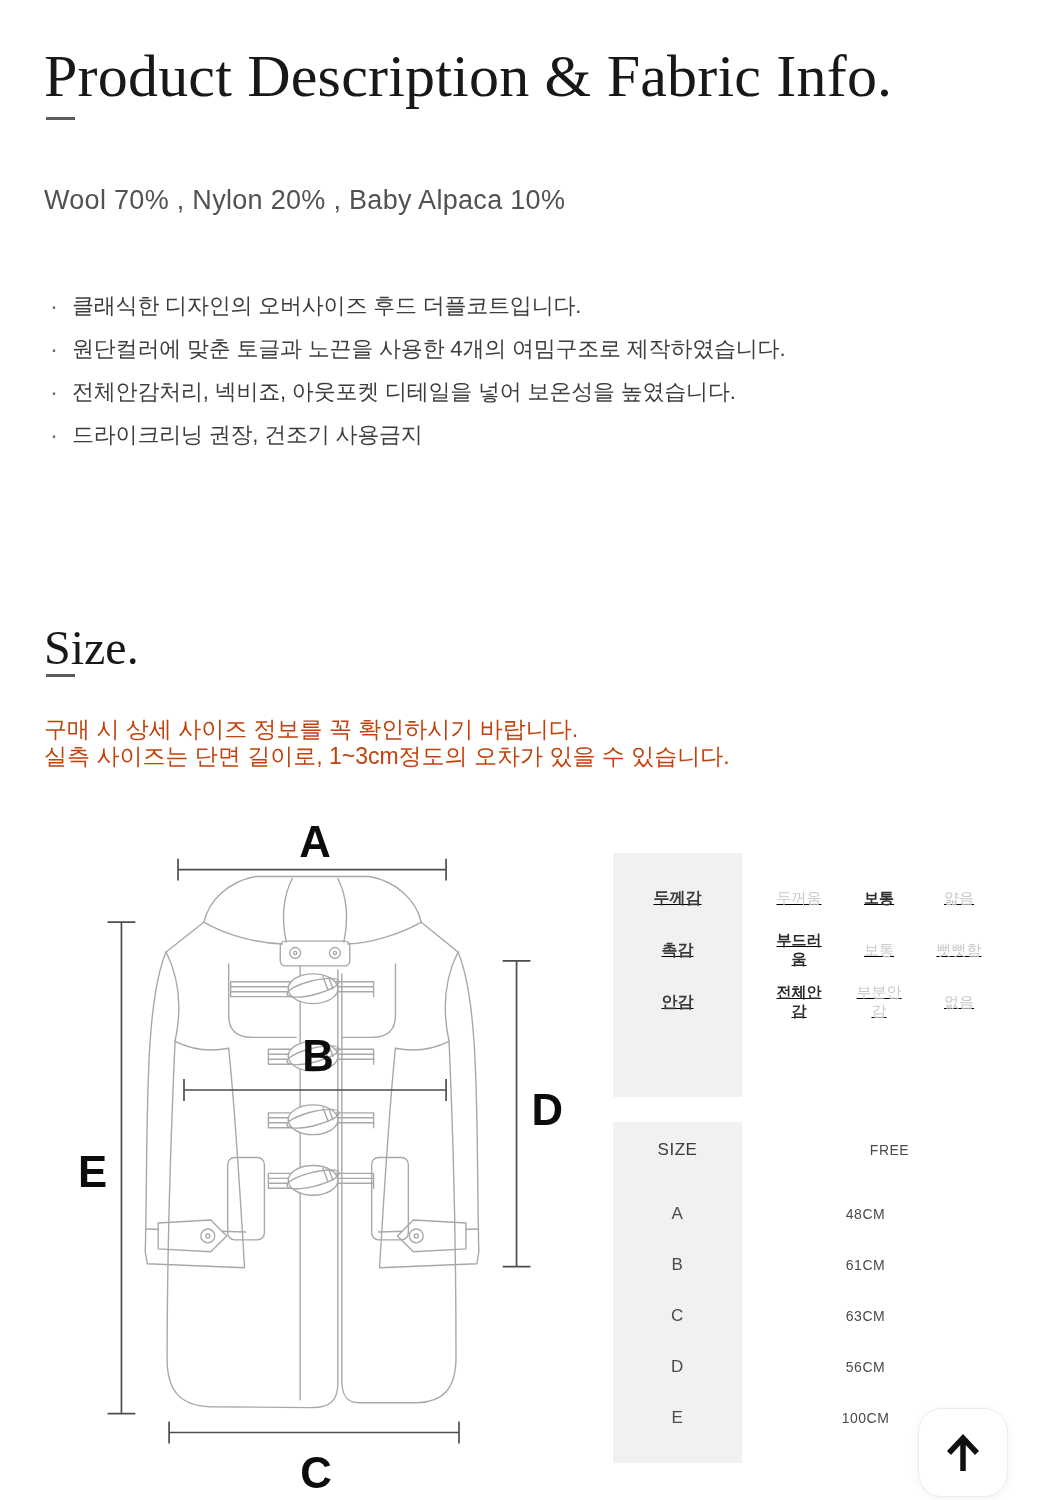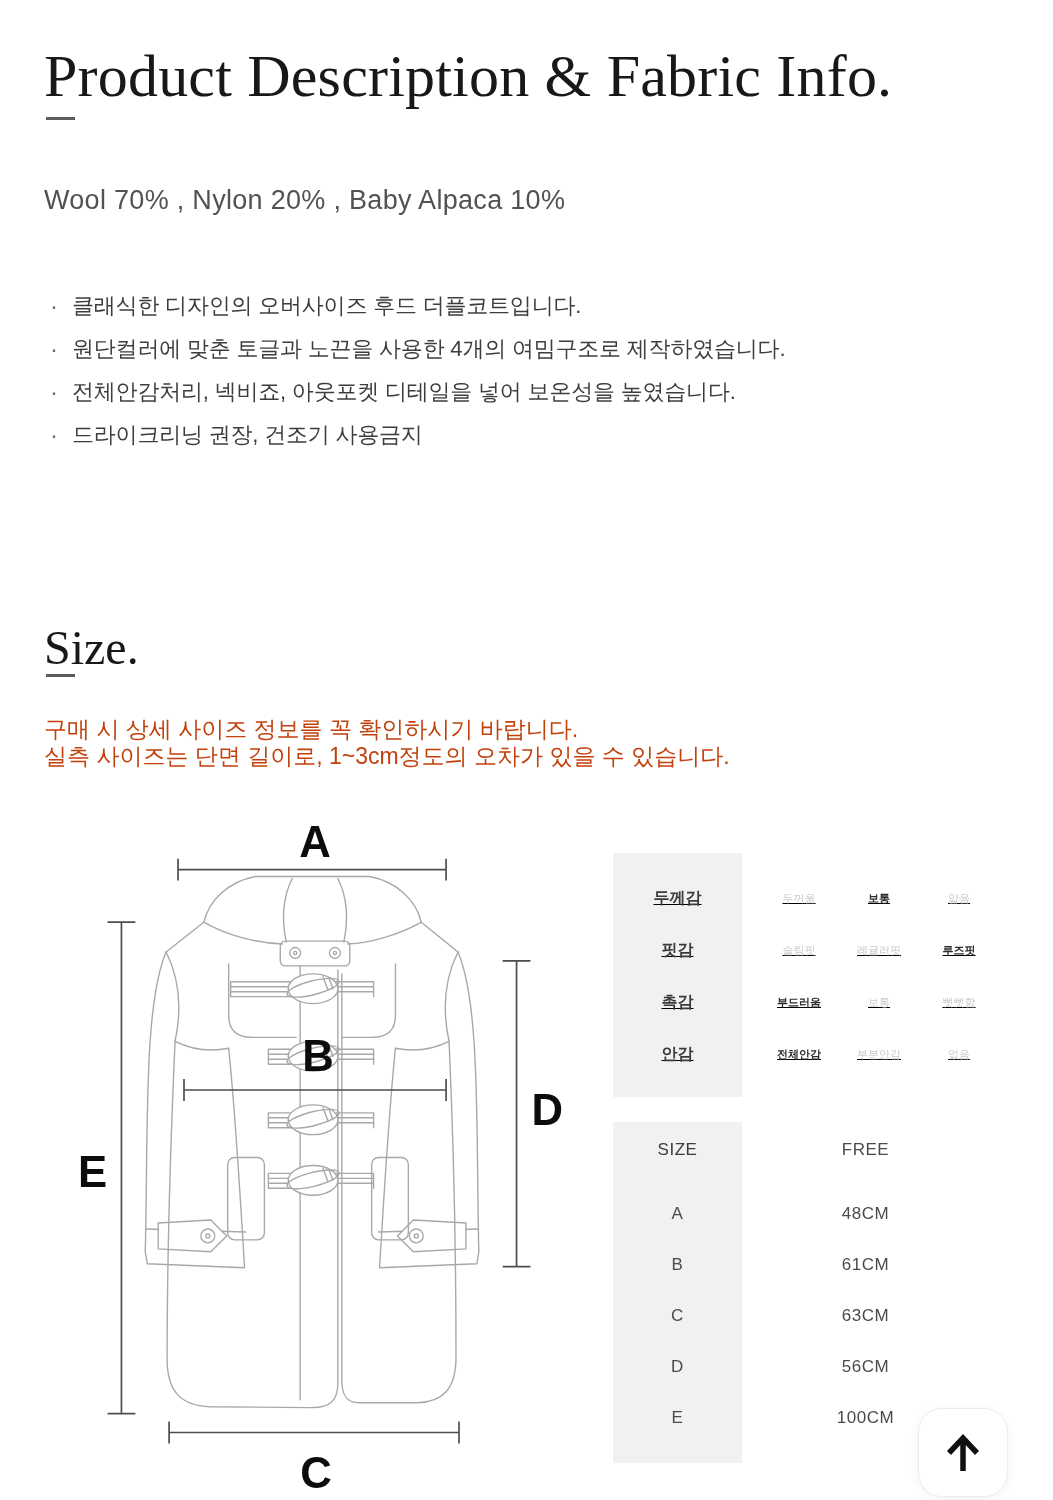--- a/index.html
+++ b/index.html
@@ -31,32 +31,32 @@
 
   
   .diagram{left:40px;top:815px;width:560px;height:685px;}
   .dim-label{font-family:"Liberation Sans",sans-serif;font-size:44px;font-weight:600;fill:#0c0c0c;}
 
   
   .fit-panel{left:613px;top:853px;width:129px;height:244px;background:#f1f1f1;}
   .fit-rows{left:613px;top:872px;width:376px;}
   .fit-row{display:grid;grid-template-columns:129px 86px 74px 86px;height:52px;align-items:center;text-decoration:underline;}
   .fit-label{text-align:center;font-size:16px;font-weight:bold;color:#3a3a3a;}
-  .opt{text-align:center;font-size:11px;color:#c9c9c9;padding-left:28px;}
+  .opt{text-align:center;font-size:15px;color:#c9c9c9;padding-left:28px;}
   .opt.sel{color:#2c2c2c;font-weight:bold;}
 
   
   .size-panel{left:613px;top:1122px;width:129px;height:341px;background:#f1f1f1;}
   .size-rows{left:613px;top:1122px;width:376px;}
   .size-row{display:grid;grid-template-columns:129px 247px;align-items:center;}
-  .size-row.header{height:56px;margin-bottom:10px;}
+  .size-row.header{height:56px;margin-bottom:10px;gap:24px;}
   .size-row.data{height:51px;}
   .size-cell-label{text-align:center;font-size:17px;color:#4a4a4a;letter-spacing:0.5px;}
   .size-row.header .size-cell-label{color:#3c3c3c;}
-  .size-cell-value{text-align:center;font-size:17px;color:#4a4a4a;letter-spacing:0.5px;}
+  .size-cell-value{text-align:center;font-size:14px;color:#4a4a4a;letter-spacing:0.5px;}
 
   
   .scroll-top{
     left:918px;top:1408px;width:90px;height:89px;box-sizing:border-box;
     background:#ffffff;border:1px solid #ececec;border-radius:24px;
     display:flex;align-items:center;justify-content:center;
     box-shadow:0 2px 10px rgba(0,0,0,0.05);cursor:pointer;
   }
 </style>
 </head>
@@ -167,26 +167,20 @@
 
 <div class="abs fit-panel"></div>
 <div class="abs fit-rows">
   <div class="fit-row">
     <div class="fit-label">두께감</div>
     <div class="opt">두꺼움</div>
     <div class="opt sel">보통</div>
     <div class="opt">얇음</div>
   </div>
   <div class="fit-row">
-    <div class="fit-label">핏감</div>
-    <div class="opt">슬림핏</div>
-    <div class="opt">레귤러핏</div>
-    <div class="opt sel">루즈핏</div>
-  </div>
-  <div class="fit-row">
     <div class="fit-label">촉감</div>
     <div class="opt sel">부드러움</div>
     <div class="opt">보통</div>
     <div class="opt">뻣뻣함</div>
   </div>
   <div class="fit-row">
     <div class="fit-label">안감</div>
     <div class="opt sel">전체안감</div>
     <div class="opt">부분안감</div>
     <div class="opt">없음</div>

